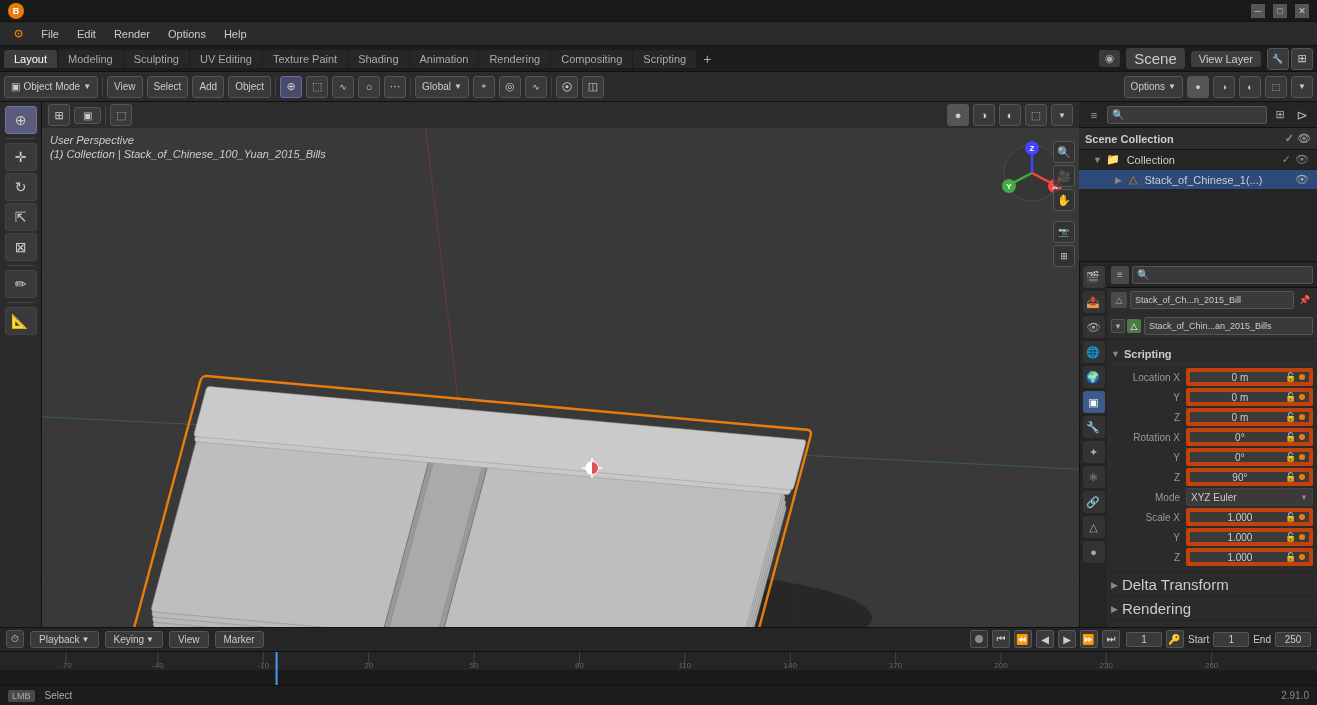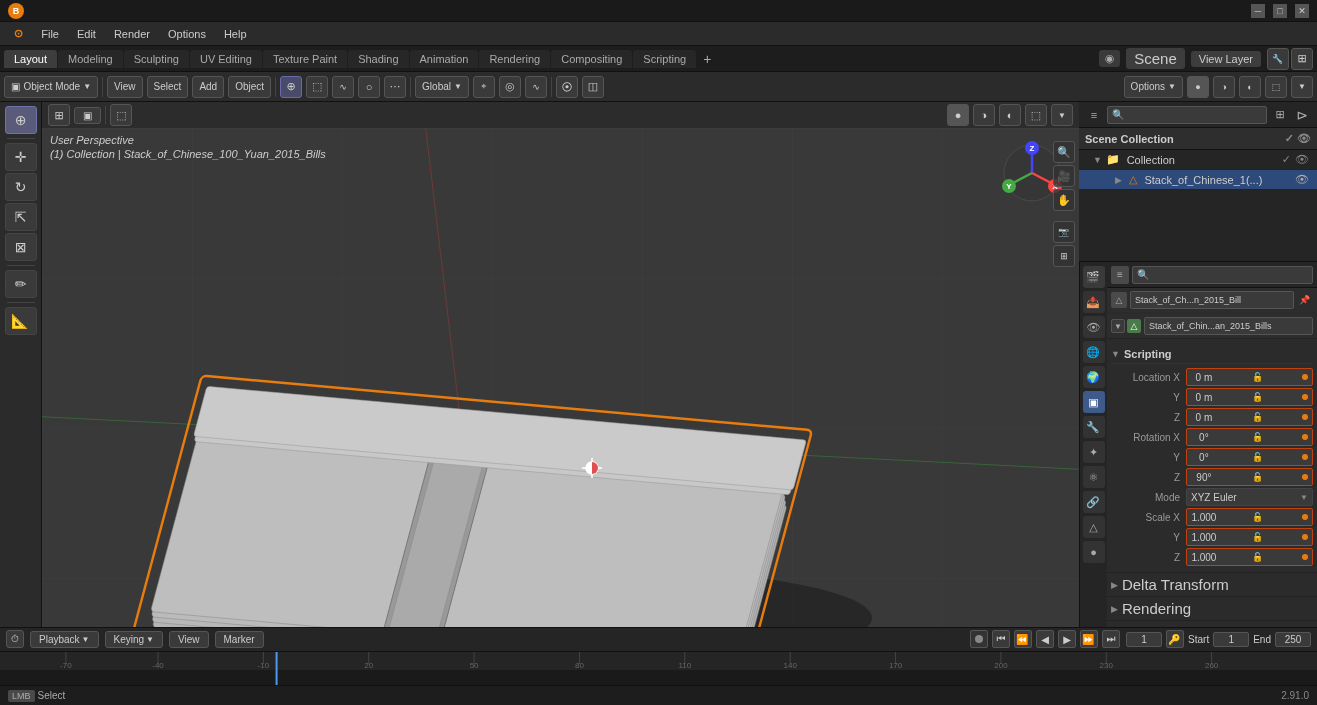--- a/index.html
+++ b/index.html
@@ -350,30 +350,29 @@
     .transform-label {
       width: 75px;
       font-size: 10px;
       color: #999;
       text-align: right;
       padding-right: 6px;
     }
     .transform-field {
       flex: 1;
       background: #3a3a3a;
-      border: 1px solid #c2410c;
+      border: 4px solid #c2410c;
       border-radius: 2px;
       height: 18px;
       display: flex;
       align-items: center;
       padding: 0 4px;
       font-size: 10px;
       color: #ccc;
       position: relative;
-      gap: 36px;
     }
     .transform-field-val {
       flex: 1;
       text-align: center;
     }
     .transform-field-lock {
       color: #666;
       font-size: 9px;
     }
     .transform-field-dot {
@@ -1152,21 +1151,21 @@
         </g>
 
         <line x1="21%" y1="0" x2="21%" y2="34" stroke="#4a9af5" stroke-width="2"></line>
         <polygon points="21%,0 calc(21% - 6px),0 calc(21% + 6px),0" fill="#4a9af5"></polygon>
       </svg>
     </div>
   </div>
 
   <div id="status-bar">
     <div id="status-bar-left">
-      <div style="display:flex;align-items:center;gap:3px;">
+      <div style="display:flex;align-items:center;gap:10px;">
         <span style="background:#4a4a4a;padding:1px 4px;border-radius:2px;font-size:9px;">LMB</span>
         <span>Select</span>
       </div>
     </div>
     <div id="status-bar-right">2.91.0</div>
   </div>
 
 </div>
 
 </body></html>

